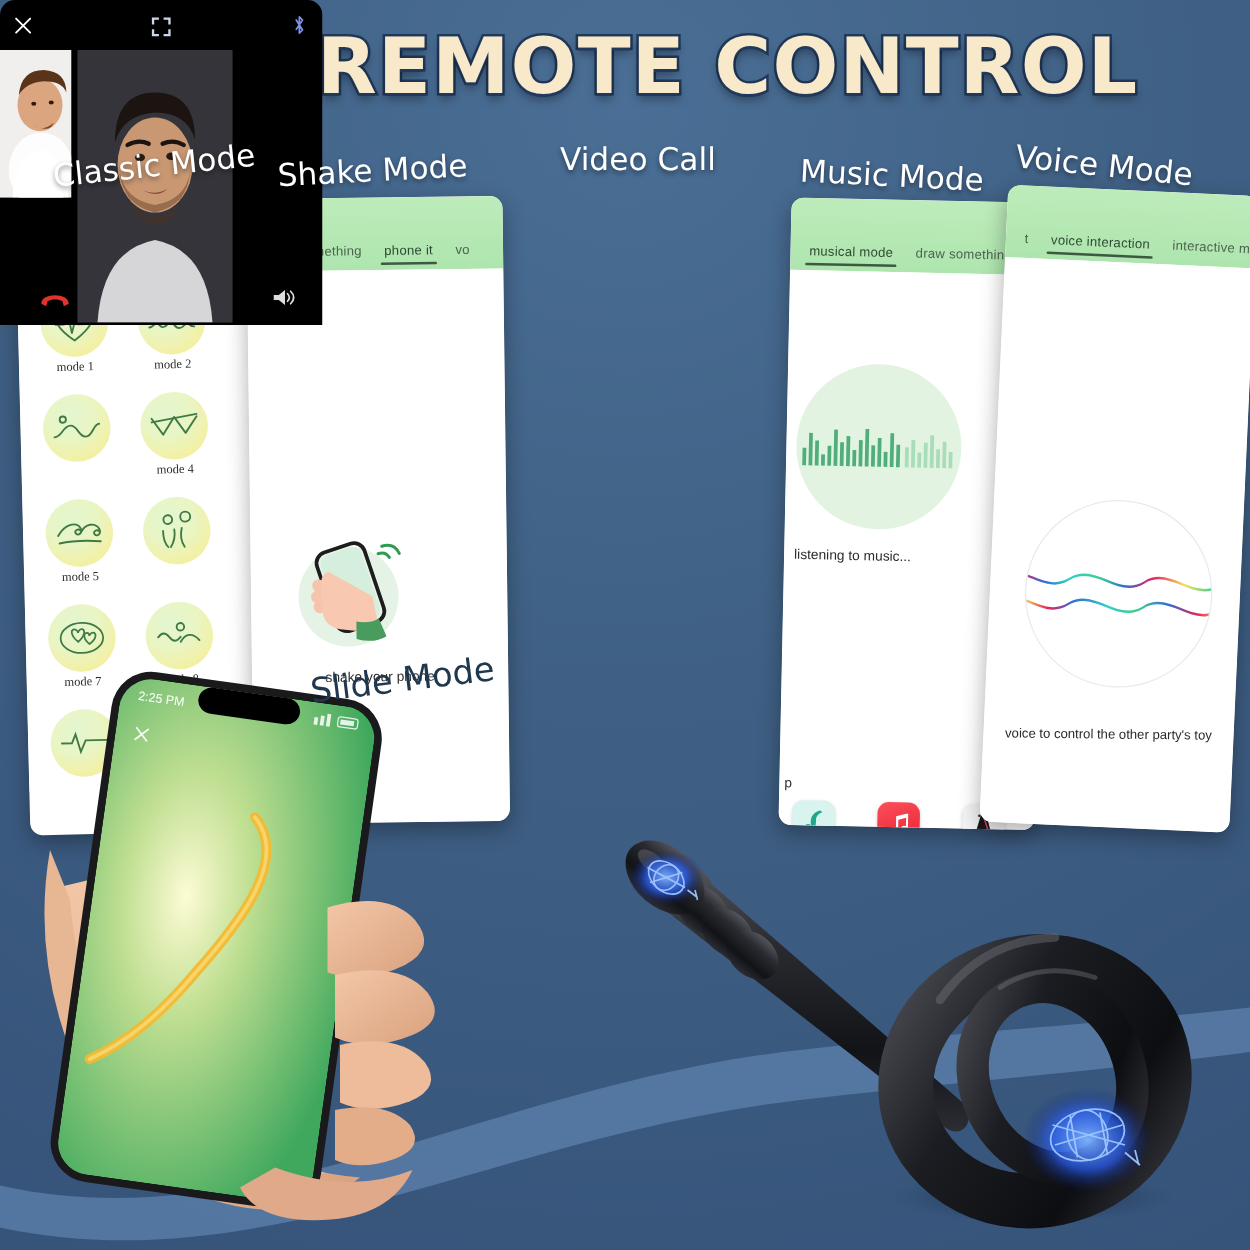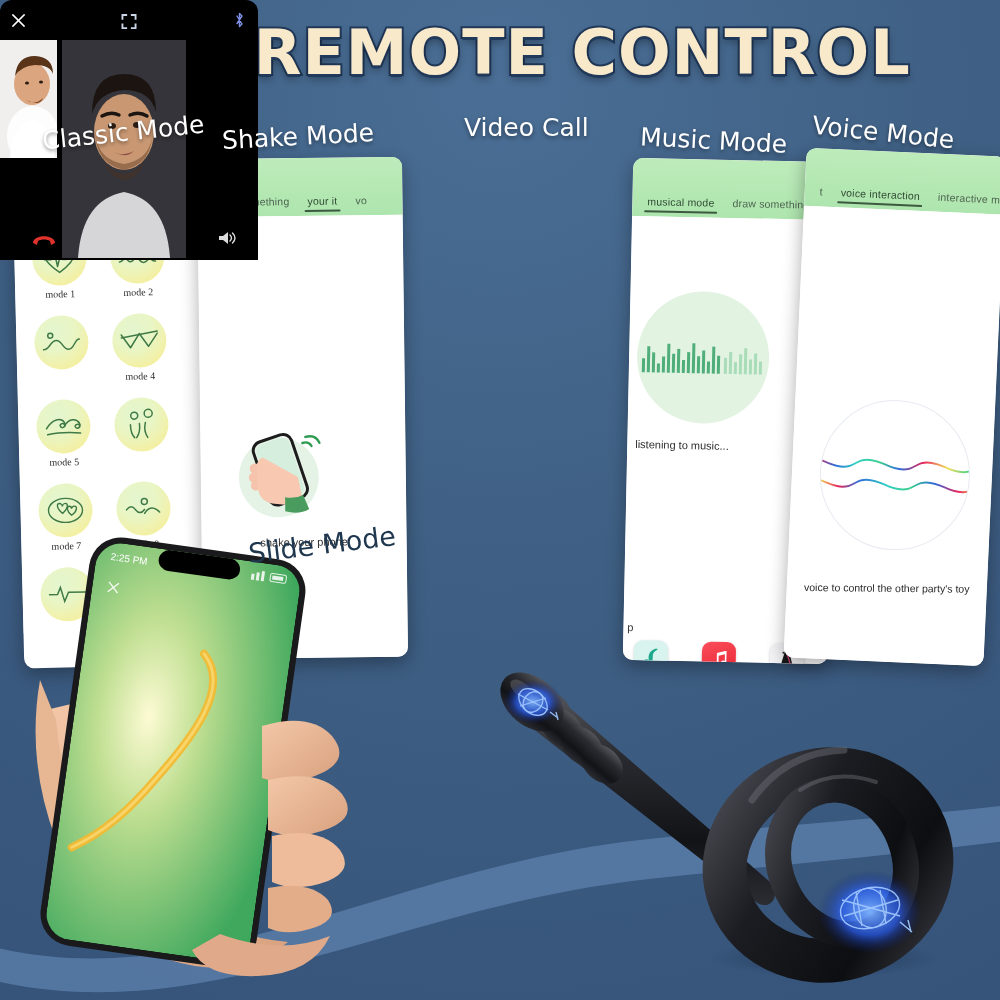--- a/index.html
+++ b/index.html
@@ -40,21 +40,21 @@
     position:absolute;
     color:#ffffff;
     font-size:25px;
     font-family:"DejaVu Sans", sans-serif;
     white-space:nowrap;
     text-shadow:0 2px 4px rgba(0,0,0,.45);
     z-index:40;
   }
   #cap-classic{ left:42px;  top:118px; transform:rotate(-6deg); }
   #cap-shake  { left:222px; top:122px; transform:rotate(-3deg); }
-  #cap-video  { left:448px; top:113px;margin-left:16px; }
+  #cap-video  { left:448px; top:113px; }
   #cap-music  { left:640px; top:126px; transform:rotate(3deg); }
   #cap-voice  { left:812px; top:118px; transform:rotate(6deg); }
   #cap-slide  { left:248px; top:529px; transform:rotate(-7deg);
                 color:#20384f; font-size:27px; text-shadow:none; z-index:60;}
 
   
   .screen{
     position:absolute;
     background:#ffffff;
     border-radius:10px;
@@ -368,21 +368,21 @@
       <div class="tile-label"></div>
     </div>
   </div>
 </div>
 
 <div class="screen" id="screen-shake">
   <div class="topbar">
     <span class="back-chev"></span>
     <div class="tabs">
       <div class="tab">draw something</div>
-      <div class="tab active">your it</div>
+      <div class="tab active">phone it</div>
       <div class="tab">vo</div>
     </div>
   </div>
   <div class="body" style="height:442px;">
     <div id="shake-illus">
       <svg width="104" height="104" viewBox="0 0 104 104">
         <circle cx="52" cy="56" r="40" fill="#e4f3e6"></circle>
         <g transform="rotate(-18 52 50)">
           <rect x="34" y="16" width="40" height="66" rx="9" fill="none" stroke="#1d1d1d" stroke-width="3"></rect>
           <rect x="37" y="19" width="34" height="60" rx="7" fill="#d6eedd"></rect>

